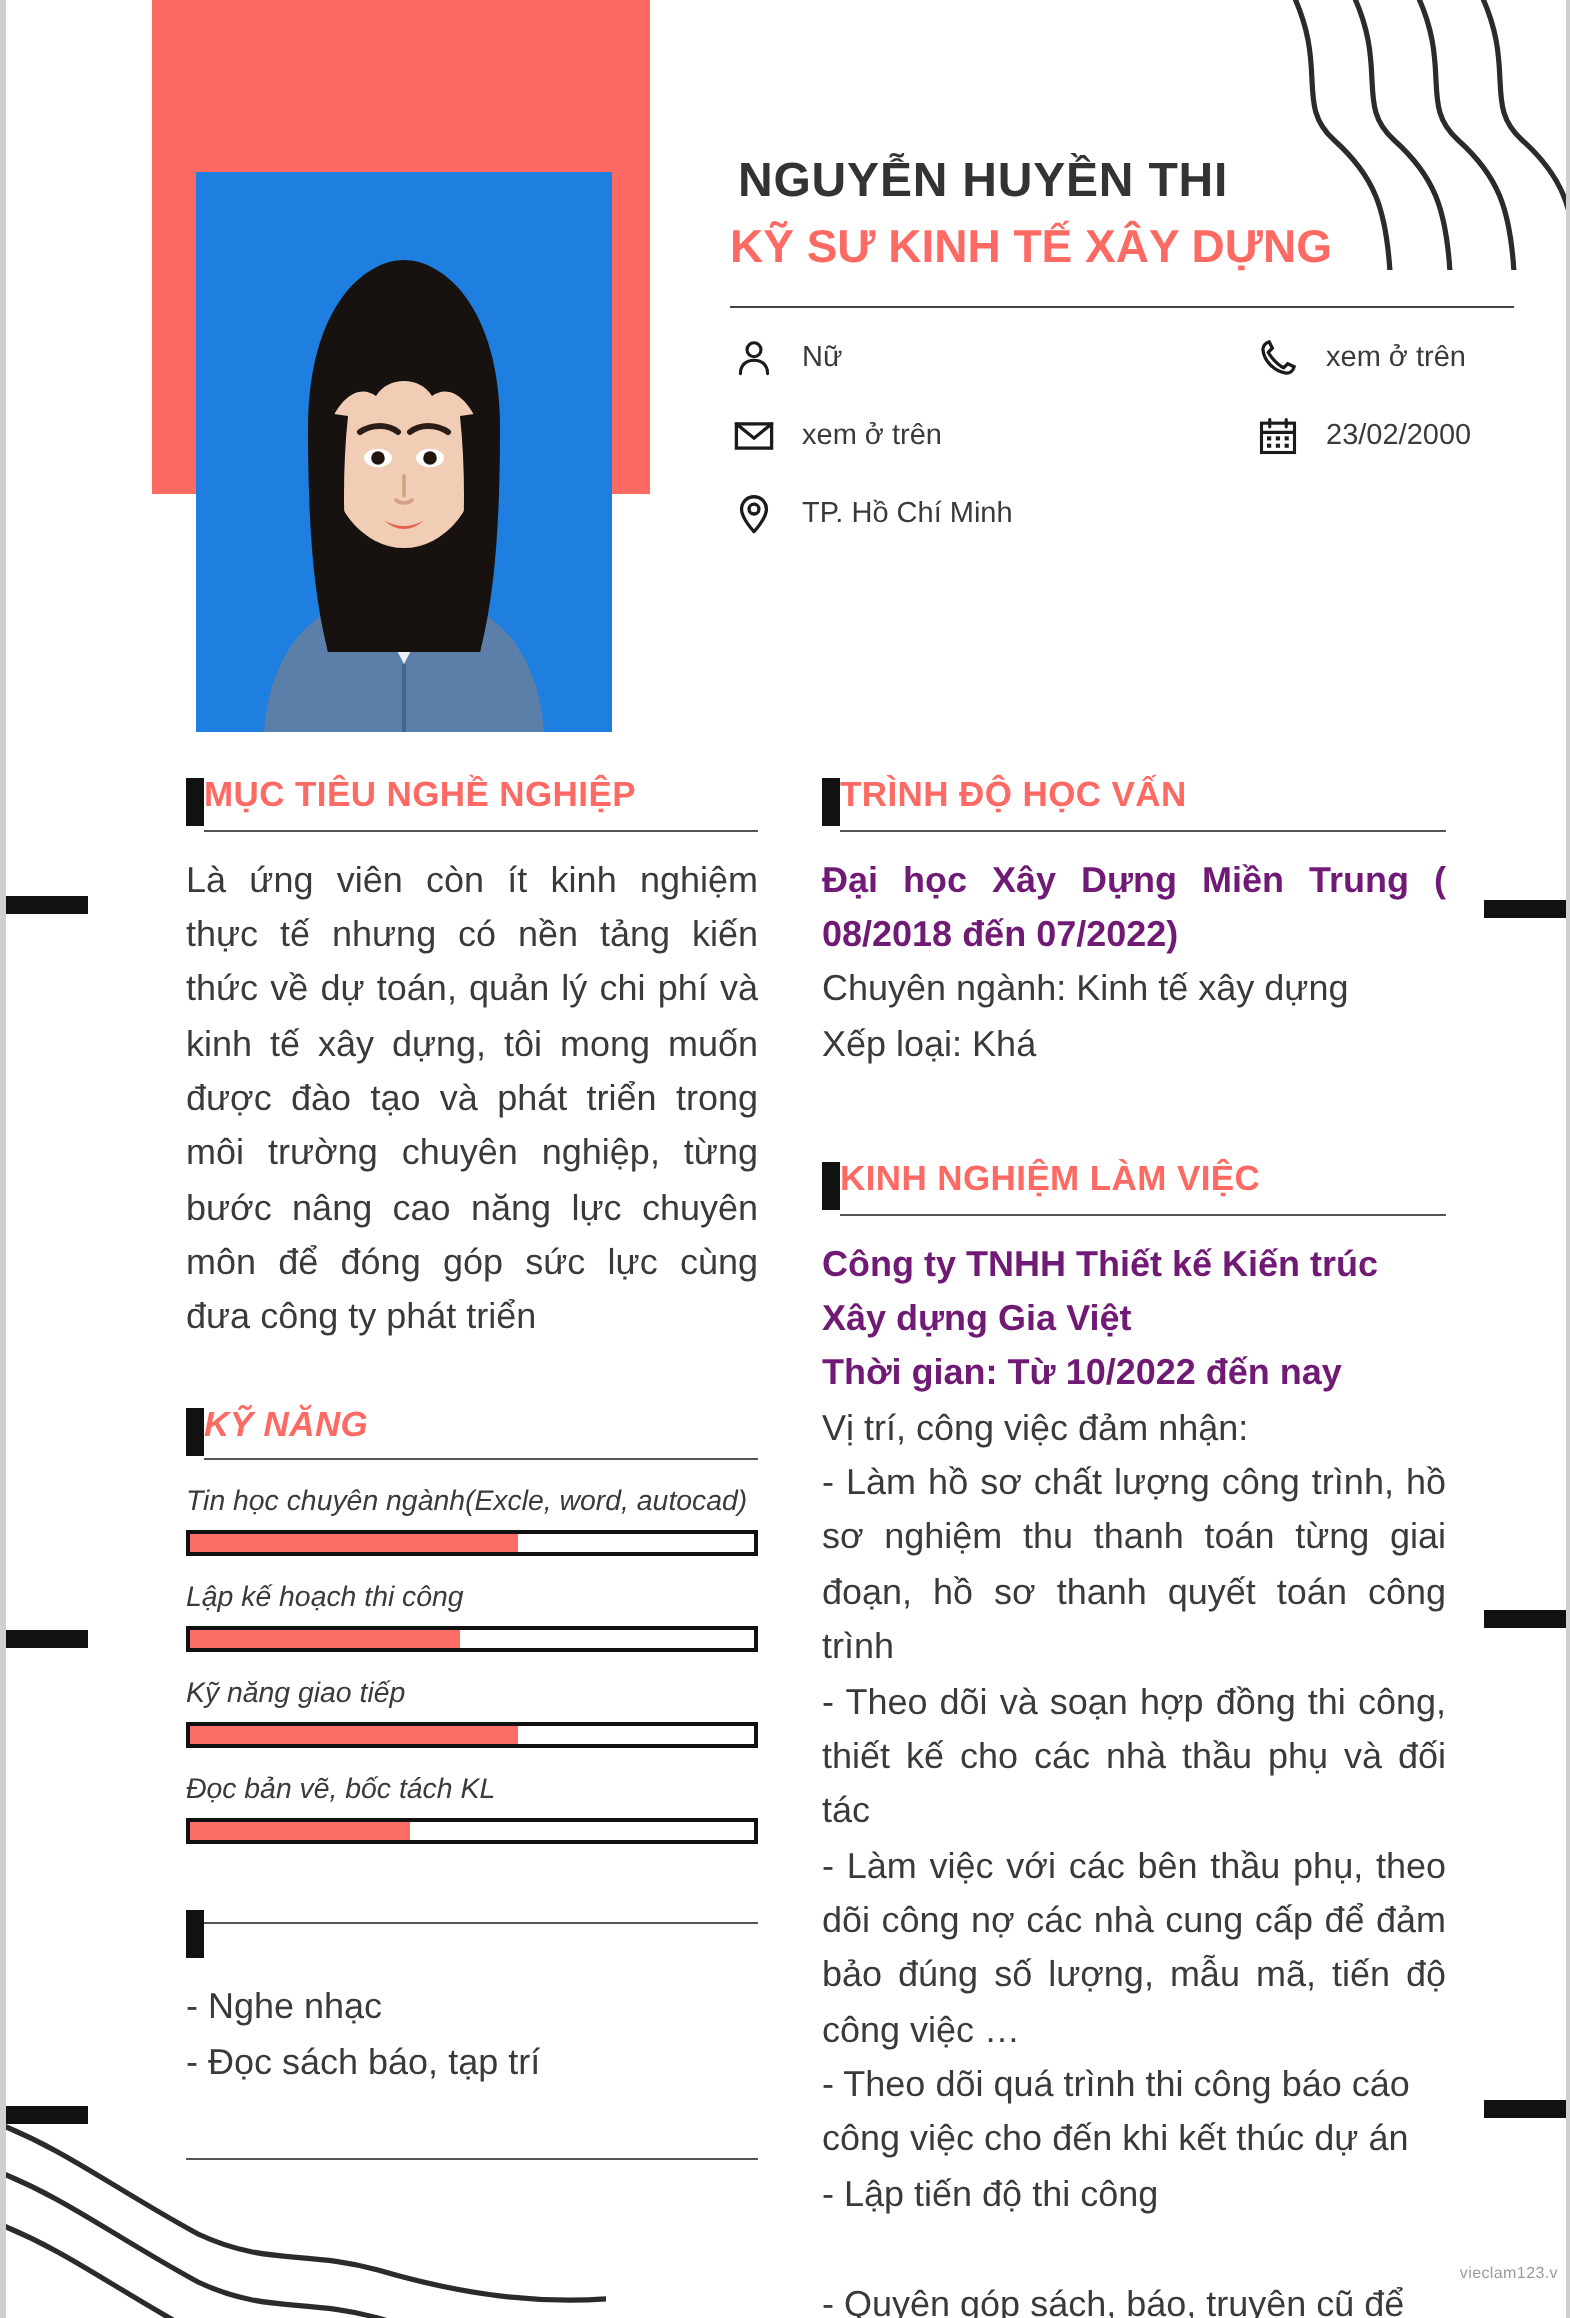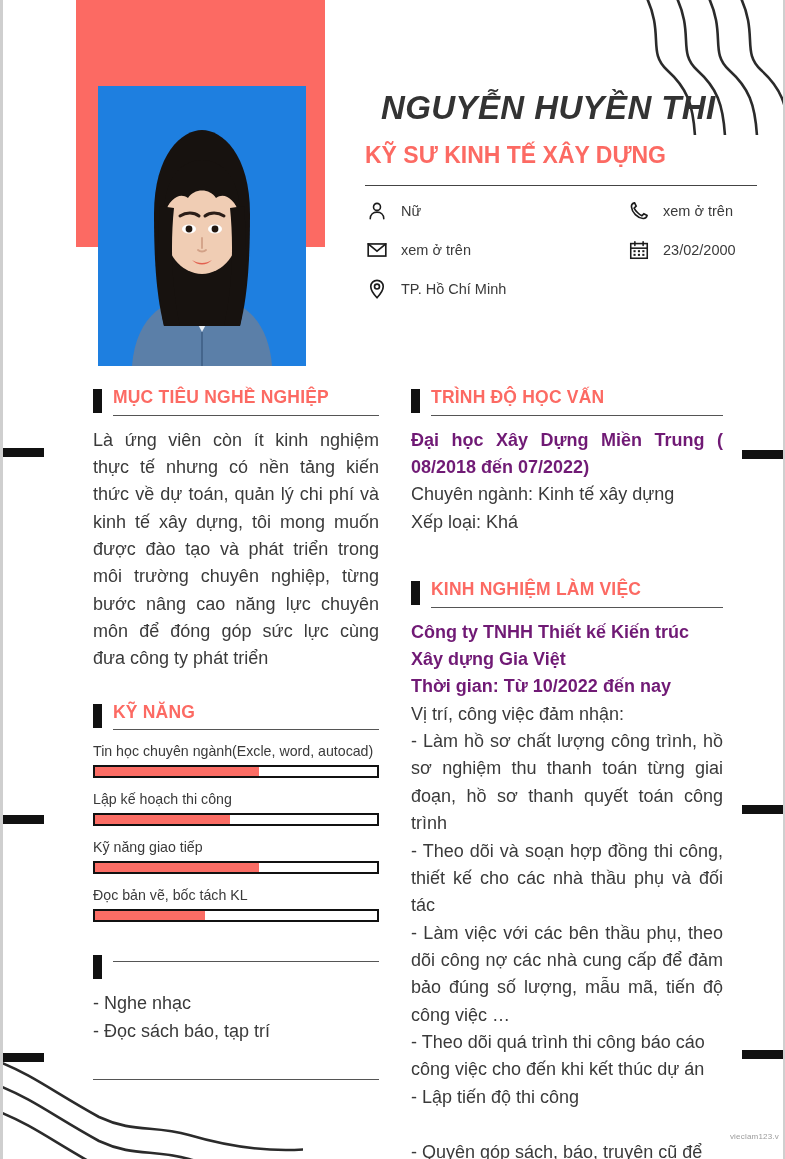--- a/index.html
+++ b/index.html
@@ -64,28 +64,27 @@
   }
 
   
   .header {
     position: absolute;
     left: 362px;
     top: 74px;
     width: 392px;
   }
   .name {
-    font-size: 33px;
+    font-size: 24px;
     font-weight: bold;
     letter-spacing: .4px;
     color: #333333;
-    margin: 16px;
+    margin: 4px;
     line-height: 1.12;
     white-space: nowrap;
-    font-style: italic;
   }
   .job-title {
     font-size: 23px;
     font-weight: bold;
     color: #fc6a63;
     margin: 6px 0 0 0;
     line-height: 1.12;
     white-space: nowrap;
   }
   .hdr-rule {
@@ -127,21 +126,20 @@
     position: absolute;
     left: 408px;
     top: 388px;
     width: 312px;
   }
 
   .sec { margin-bottom: 4px; }
   .sec-head {
     display: flex;
     align-items: flex-start;
-    gap: 11px;
   }
   .sec-bar {
     width: 9px;
     height: 24px;
     background: #111111;
     flex: 0 0 9px;
     margin-top: 1px;
   }
   .sec-title-wrap { flex: 1; }
   .sec-title {
@@ -337,21 +335,21 @@
       <div class="sec-head">
         <div class="sec-bar"></div>
         <div class="sec-title-wrap">
           <div class="sec-title">MỤC TIÊU NGHỀ NGHIỆP</div>
           <div class="sec-rule"></div>
         </div>
       </div>
       <div class="body-text justify">Là ứng viên còn ít kinh nghiệm thực tế nhưng có nền tảng kiến thức về dự toán, quản lý chi phí và kinh tế xây dựng, tôi mong muốn được đào tạo và phát triển trong môi trường chuyên nghiệp, từng bước nâng cao năng lực chuyên môn để đóng góp sức lực cùng đưa công ty phát triển</div>
     </div>
 
-    <div class="sec" style="margin-top:30px;">
+    <div class="sec" style="margin-top:30px;font-style:italic;">
       <div class="sec-head">
         <div class="sec-bar"></div>
         <div class="sec-title-wrap">
           <div class="sec-title">KỸ NĂNG</div>
           <div class="sec-rule"></div>
         </div>
       </div>
 
       <div class="skill">
         <div class="skill-name">Tin học chuyên ngành(Excle, word, autocad)</div>

